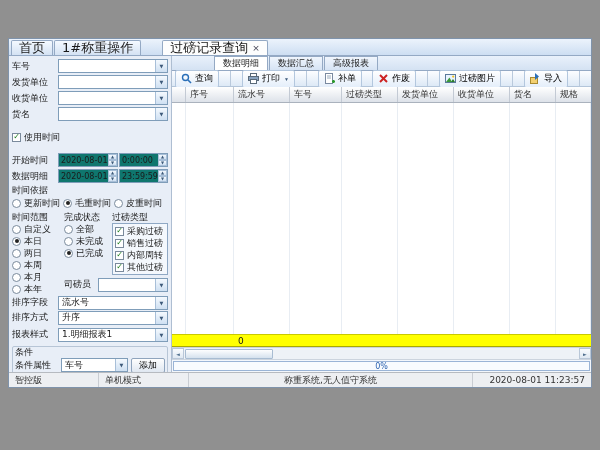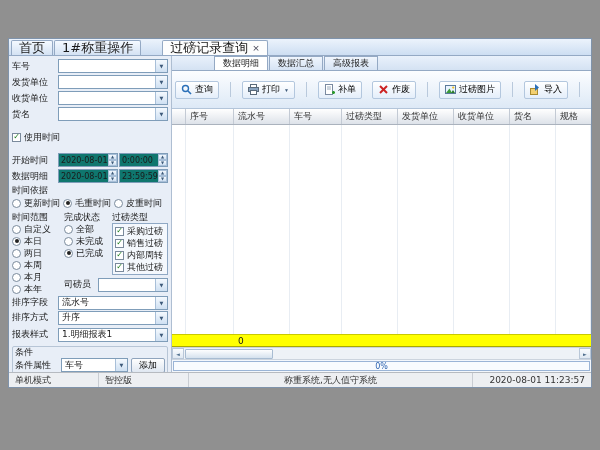--- a/index.html
+++ b/index.html
@@ -48,21 +48,21 @@
   .oprow{display:flex;align-items:center;height:15px;flex:none;margin-top:2px;}
   .oprow .flabel{width:34px;}
   .condition{border:1px solid #b7c5d6;border-radius:2px;margin-top:2px;padding:0 2px 2px;flex:none;}
   .sbtn{height:15px;flex:none;margin-left:3px;padding:0 7px;font-size:9px;background:linear-gradient(#fefefe,#dfe7f1);border:1px solid #8fa4bd;border-radius:2px;display:flex;align-items:center;white-space:nowrap;}
 
   
   .main{flex:1;display:flex;flex-direction:column;min-width:0;background:#e8eef7;}
   .dtabs{height:15px;flex:none;display:flex;align-items:flex-end;background:linear-gradient(#e9f1fb,#d4e2f3);border-bottom:1px solid #94a9c4;padding-left:2px;}
   .dtab{height:14px;display:flex;align-items:center;padding:0 8px;font-size:9px;border:1px solid #94a9c4;border-bottom:none;background:linear-gradient(#f0f6fd,#d6e3f4);margin-right:1px;white-space:nowrap;}
   .dtab.active{background:#fff;margin-left:40px;}
-  .toolbar{height:38px;flex:none;display:flex;align-items:center;background:linear-gradient(#fcfdff,#dde9f6);border-bottom:1px solid #b3c5da;padding:0 3px;gap:10px;}
+  .toolbar{height:16px;flex:none;display:flex;align-items:center;background:linear-gradient(#fcfdff,#dde9f6);border-bottom:1px solid #b3c5da;padding:0 3px;gap:10px;}
   .tbtn{height:18px;display:flex;align-items:center;gap:3px;padding:0 5px;font-size:9px;border:1px solid #b3c7de;border-radius:2px;background:linear-gradient(#ffffff,#e4eefa);white-space:nowrap;}
   .tbtn svg{display:block;}
   .caret{display:inline-flex;}
   .caret::after{content:"▼";font-size:5px;color:#3d5a7a;margin-left:1px;}
   .tsep{width:1px;height:15px;background:#b9c9dc;margin:0 1px;flex:none;}
 
   
   .ghead{height:16px;flex:none;display:flex;background:linear-gradient(#ffffff,#dde2e9);border-bottom:1px solid #aab2bd;font-size:9px;color:#333;}
   .gc{flex:none;display:flex;align-items:center;padding-left:4px;border-right:1px solid #c3cad4;white-space:nowrap;overflow:hidden;}
   .cw-ind{width:14px;padding-left:0;}
@@ -464,19 +464,19 @@
 
         <div class="pstrip">
           <div class="pbar">
               <span>0%</span>
             </div>
         </div>
       </div>
     </div>
 
     <div class="statusbar">
+      <div class="sseg w2">智控版</div>
       <div class="sseg w1">单机模式</div>
-      <div class="sseg w2">智控版</div>
       <div class="sseg mid">称重系统,无人值守系统</div>
       <div class="sseg dt">2020-08-01 11:23:57</div>
     </div>
   </div>
 </div>
 
 </body></html>

